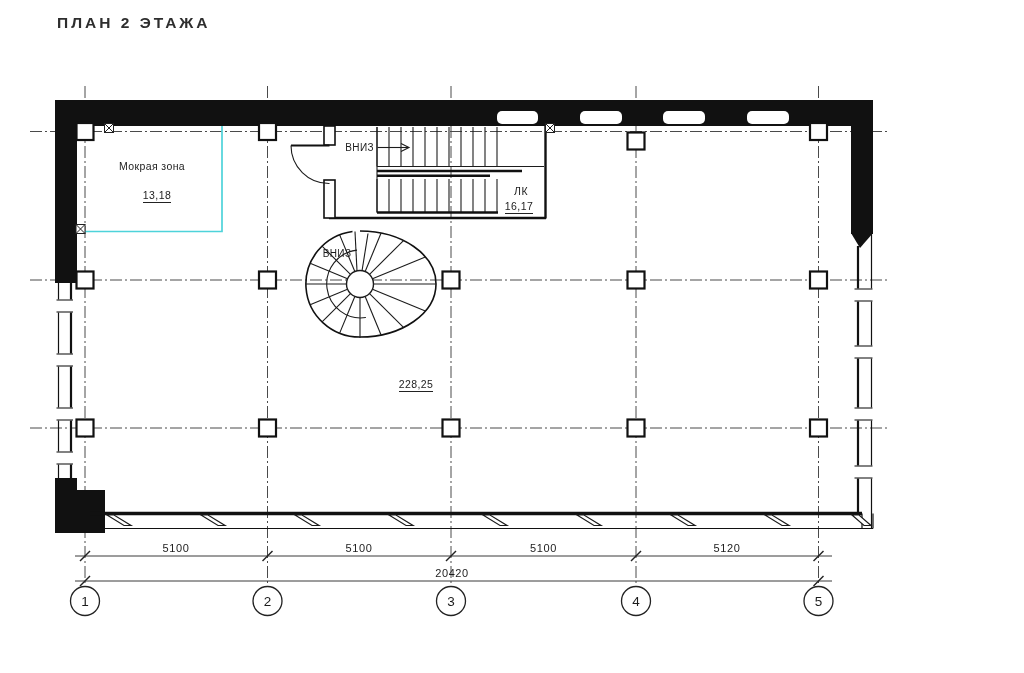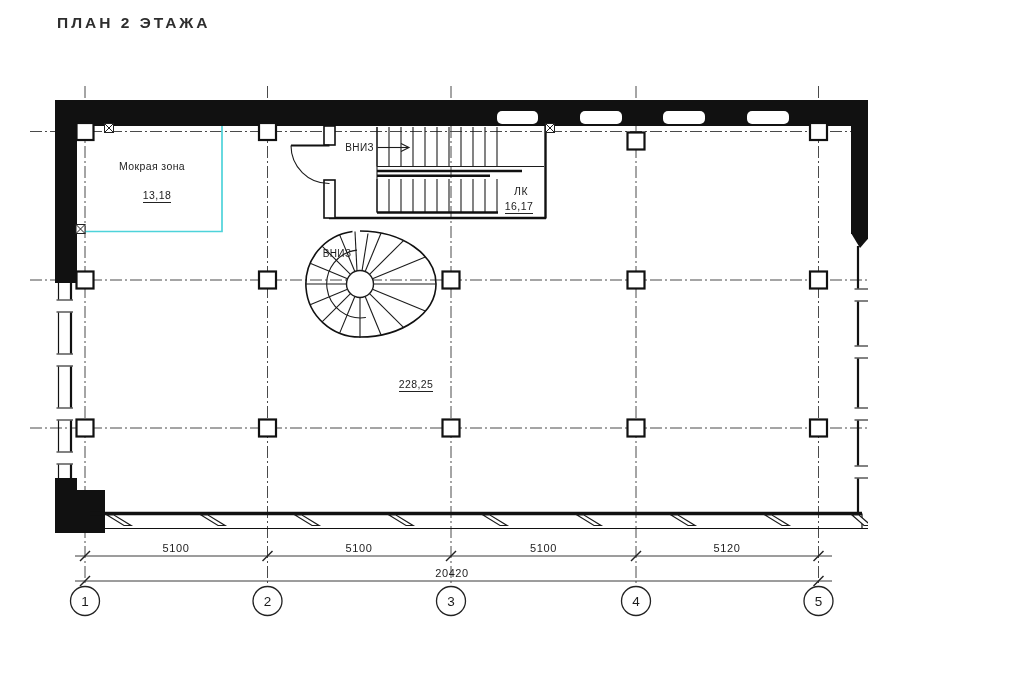--- a/index.html
+++ b/index.html
@@ -1,17 +1,17 @@
 <!DOCTYPE html>
 <html><head>
 <meta charset="utf-8">
 <style>
   html,body{margin:0;padding:0;background:#fff;}
   .canvas{position:relative;width:868px;height:673px;background:#ffffff;overflow:hidden;
-          font-family:"Liberation Sans",sans-serif;}
+          font-family:"Liberation Sans",sans-serif;padding-left:20px;}
   .title{position:absolute;left:57px;top:14px;font-size:15.5px;letter-spacing:3px;
          color:#2e2e2e;font-weight:600;}
   svg{position:absolute;left:0;top:0;}
   svg text{font-family:"Liberation Sans",sans-serif;fill:#1c1c1c;}
   .grid{stroke:#4a4a4a;stroke-width:1;stroke-dasharray:12 3 2 3;fill:none;}
   .wall{fill:#111;stroke:none;}
   .wline{stroke:#111;fill:none;}
   .col{fill:#fff;stroke:#111;stroke-width:2.2;}
   .thin{stroke:#1c1c1c;stroke-width:1.1;fill:none;}
   .dim{stroke:#3a3a3a;stroke-width:1;fill:none;}

